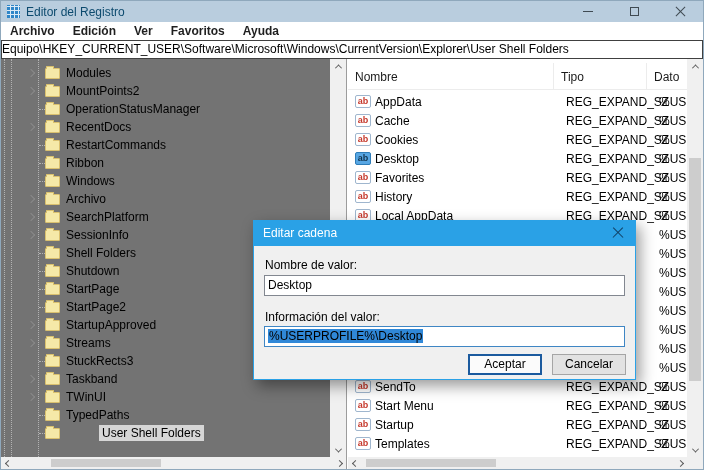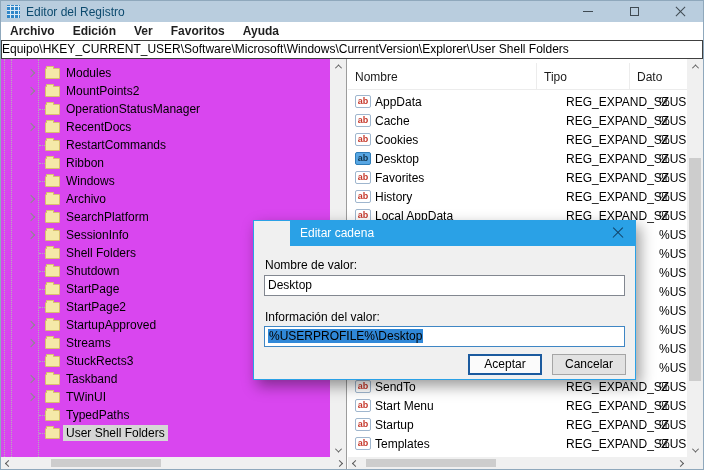--- a/index.html
+++ b/index.html
@@ -23,39 +23,39 @@
   .ic-close::before { transform:rotate(45deg); }
   .ic-close::after  { transform:rotate(-45deg); }
 
   
   .menubar { height:18px; background:#fff; display:flex; align-items:center; }
   .menu-item { padding:0 9px; color:#1f1f1f;font-weight:bold; }
   .addressbar { height:19px; border:1px solid #404040; background:#fff; line-height:17px; padding-left:0; white-space:nowrap; overflow:hidden; }
 
   
   .main { position:absolute; top:58px; left:0; right:0; bottom:0; }
-  .left-pane { position:absolute; left:0; top:0; width:346px; bottom:0; background:#d946ef; border-right:1px solid #9c9c9c; }
+  .left-pane { position:absolute; left:0; top:0; width:346px; bottom:0; background:#737373; border-right:1px solid #9c9c9c; }
   .right-pane { position:absolute; left:347px; top:0; right:0; bottom:0; background:#fff; }
 
   
   .tree { position:absolute; left:0; top:0; right:16px; bottom:12px; overflow:hidden; padding-top:5px; }
   .guide { position:absolute; top:0; bottom:0; border-left:1px dotted #b3b3b3; }
   .g1 { left:3px; } .g2 { left:10px; } .g3 { left:37px; }
   .tree-row { position:relative; height:18px; }
   .connector { position:absolute; left:38px; top:9px; width:6px; border-top:1px dotted #b3b3b3; }
   .chevron { position:absolute; left:27px; top:6px; width:6px; height:6px; border-top:1px solid #8a8a8a; border-right:1px solid #8a8a8a; transform:rotate(45deg); }
   .folder { position:absolute; left:44px; top:4px; width:15px; height:11px; background:#f5e9a8; border:1px solid #d9c06e; border-radius:1px; }
   .folder::before { content:""; position:absolute; top:-3px; left:0px; width:6px; height:2px; background:#f5e9a8; border:1px solid #d9c06e; border-bottom:none; border-radius:1px 1px 0 0; }
   .tree-label { position:absolute; left:62px; top:1px; padding:1px 3px; white-space:nowrap; }
-  .tree-row.selected .tree-label { background:#d6d6d6; }
+  .tree-row.selected .tree-label { background:#d6d6d6;margin-left:36px; }
 
   
   .list-header { position:absolute; top:4px; left:0; right:16px; height:27px; display:flex; border-bottom:1px solid #ececec; color:#1a1a1a; }
   .hcell { padding:7px 0 0 7px; border-right:1px solid #ececec; overflow:hidden; }
-  .hc-name { width:189px; } .hc-type { width:93px; } .hc-data { flex:1; border-right:none; }
+  .hc-name { width:206px; } .hc-type { width:93px; } .hc-data { flex:1; border-right:none; }
   .list-rows { position:absolute; top:33px; left:0; right:16px; bottom:12px; overflow:hidden; }
   .list-row { position:relative; height:19px; }
   .ab-icon { position:absolute; left:7px; top:3px; width:16px; height:13px; background:#fff; border:1px solid #9fb6ce; border-radius:2px; color:#c6392c; font-size:9px; font-weight:bold; line-height:11px; text-align:center; }
   .ab-icon.sel { background:#57a6e3; border-color:#2e7cb8; color:#12344f; }
   .cell-name { position:absolute; left:27px; top:3px; white-space:nowrap; }
   .cell-type { position:absolute; left:218px; top:3px; white-space:nowrap; }
   .cell-data { position:absolute; left:311px; top:3px; white-space:nowrap; }
 
   
   .vscroll { position:absolute; right:0; top:0; bottom:12px; width:16px; background:#f0f0f0; }
@@ -68,21 +68,21 @@
   .ha-left { left:0; } .ha-right { right:0; }
   .chv { width:5px; height:5px; border-top:1px solid #5a5a5a; border-right:1px solid #5a5a5a; }
   .chv-up { transform:rotate(-45deg) translate(-1px,1px); }
   .chv-down { transform:rotate(135deg) translate(-1px,1px); }
   .chv-left { transform:rotate(-135deg); }
   .chv-right { transform:rotate(45deg); }
   .vthumb { position:absolute; left:2px; right:2px; background:#cdcdcd; }
   .hthumb { position:absolute; top:2px; bottom:2px; background:#cdcdcd; }
 
   
-  .dialog { position:absolute; left:252px; top:219px; width:383px; height:160px; background:#f0f0f0; border:1px solid #2aa1e6; box-shadow:4px 6px 14px rgba(0,0,0,0.4); z-index:5;padding-left:37px; }
+  .dialog { position:absolute; left:252px; top:219px; width:383px; height:160px; background:#f0f0f0; border:1px solid #2aa1e6; box-shadow:4px 6px 14px rgba(0,0,0,0.4); z-index:5; }
   .dlg-title { height:26px; background:#2aa1e6; color:#fff; line-height:26px; padding-left:10px; position:relative; margin:-1px -1px 0 -1px; }
   .dlg-close { position:absolute; right:4px; top:0; width:28px; height:26px; display:flex; align-items:center; justify-content:center; }
   .ic-dclose { position:relative; width:12px; height:12px; }
   .ic-dclose::before,.ic-dclose::after { content:""; position:absolute; left:-1px; top:5px; width:14px; height:1.4px; background:#123f63; }
   .ic-dclose::before { transform:rotate(45deg); }
   .ic-dclose::after  { transform:rotate(-45deg); }
   .dlg-label-1 { position:absolute; left:11px; top:37px; }
   .dlg-label-2 { position:absolute; left:11px; top:89px; }
   .dlg-input { position:absolute; left:10px; width:361px; height:21px; background:#fff; border:1px solid #828790; line-height:19px; padding:0 3px; white-space:nowrap; overflow:hidden; }
   .dlg-input-name { top:54px; }

